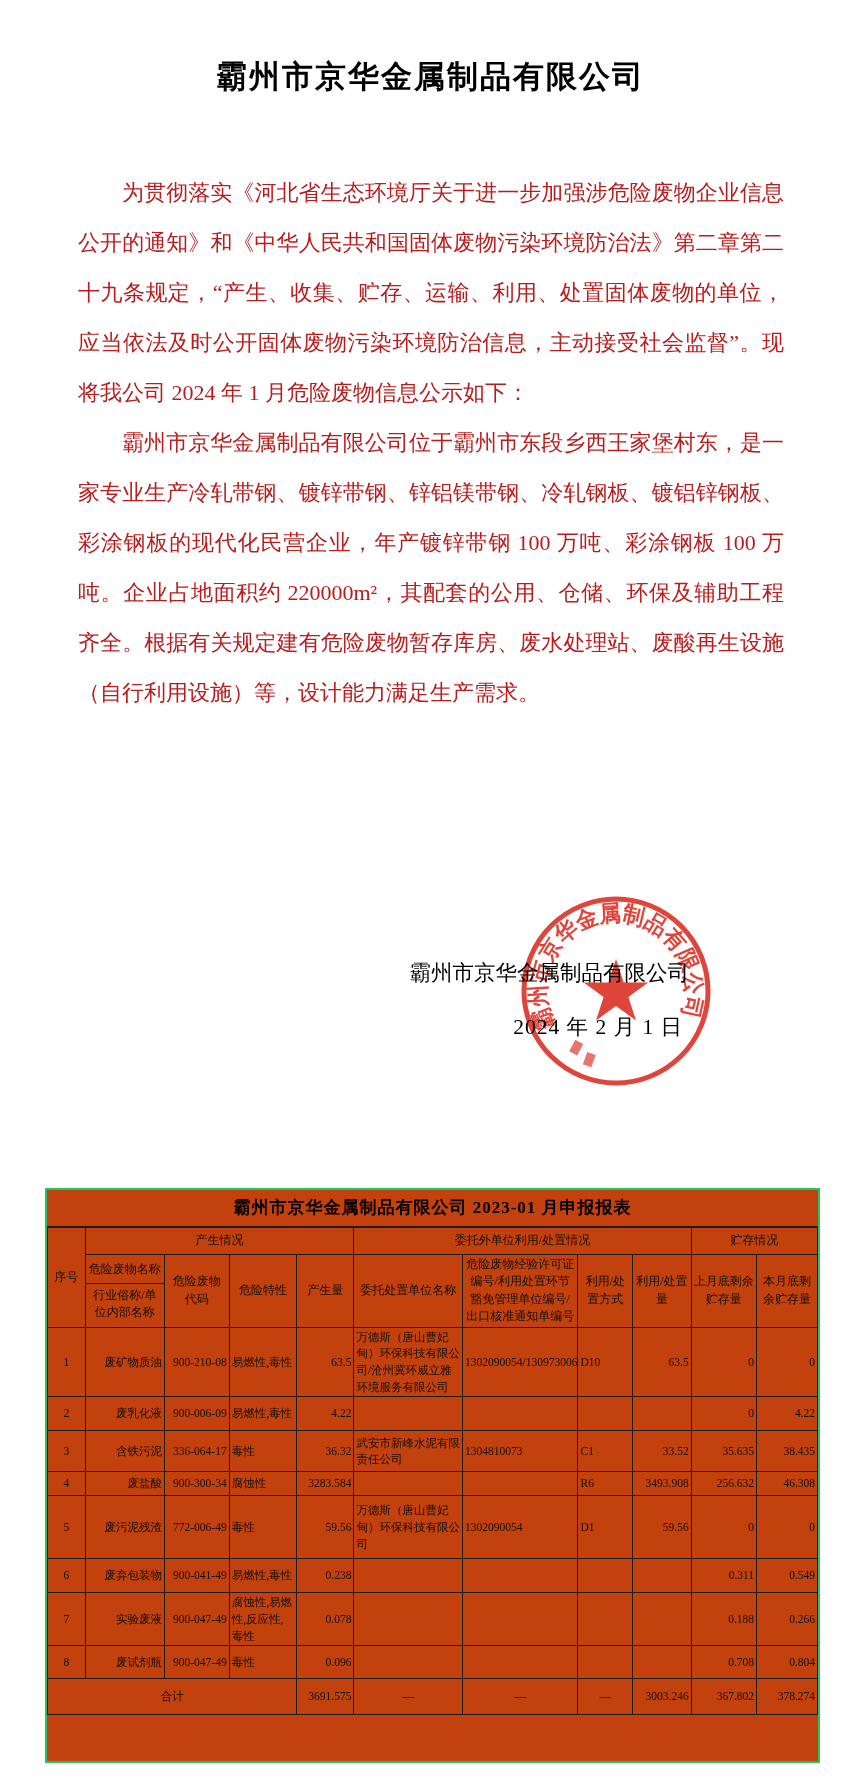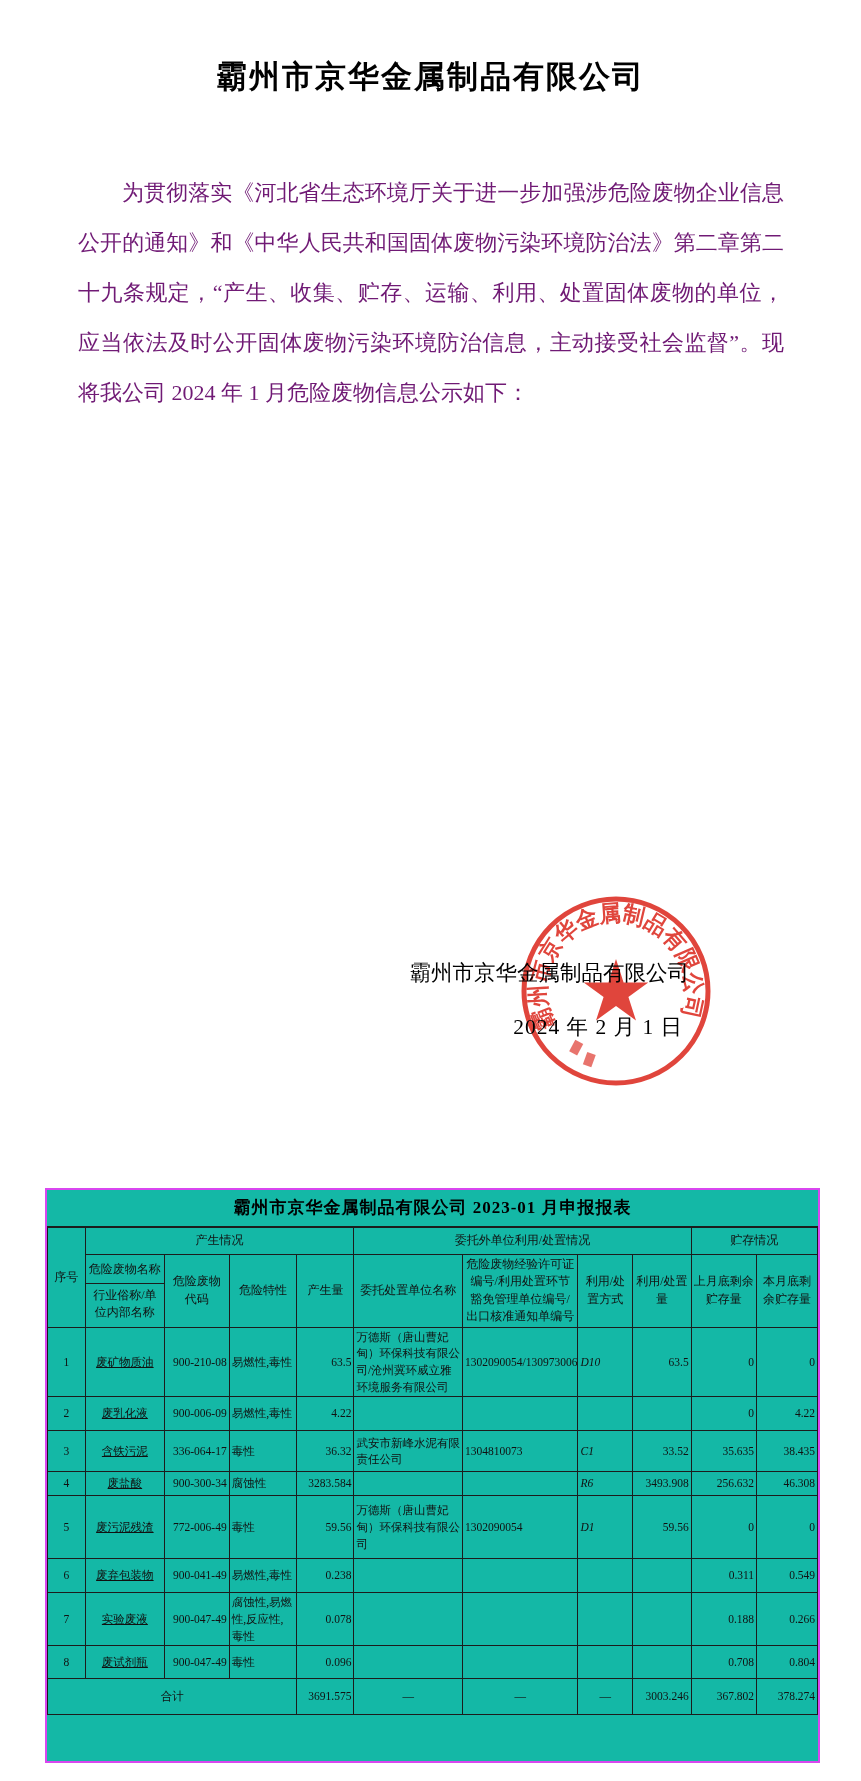--- a/index.html
+++ b/index.html
@@ -8,78 +8,79 @@
     font-family:"Liberation Serif","DejaVu Serif",serif;color:#111;
   }
   
   .doc-title{
     position:absolute;left:0;top:52px;width:100%;text-align:center;
     font-weight:bold;font-size:31px;line-height:50px;letter-spacing:2px;color:#000;
   }
   
   .body-text{
     position:absolute;left:78px;top:168px;width:706px;
-    font-size:22px;line-height:50px;text-align:justify;color:#701a75;
+    font-size:22px;line-height:50px;text-align:justify;color:#b91c1c;
   }
   .body-text p{margin:0;text-indent:2em;}
   
   .signature{
     position:absolute;right:172px;top:946px;text-align:right;
     font-size:21.5px;line-height:54px;color:#000;
   }
   .signature .sig-date{margin-right:6px;letter-spacing:1px;}
   
   .seal{position:absolute;left:518px;top:893px;mix-blend-mode:multiply;opacity:.92;}
   
   .report{
     position:absolute;left:45px;top:1188px;width:771px;
-    border:2px solid #d946ef;background:#14b8a6;
+    border:2px solid #22c55e;background:#c2410c;
     font-family:"Liberation Serif","DejaVu Serif",serif;
   }
   .report-title{
     height:36px;line-height:36px;text-align:center;font-size:17px;font-weight:bold;
     border-bottom:1px solid #1c1c1c;letter-spacing:1px;color:#000;
   }
   table.grid{width:100%;border-collapse:collapse;table-layout:fixed;}
   table.grid th,table.grid td{
     border:1px solid #1c1c1c;font-weight:normal;font-size:11.5px;color:#111;
     padding:1px 2px;overflow:hidden;vertical-align:middle;line-height:1.45;
   }
   table.grid th{text-align:center;font-size:12px;}
   th.lic-h{font-size:11px;line-height:1.5;}
   .name-split{display:flex;flex-direction:column;height:100%;justify-content:stretch;}
   .name-split .top{border-bottom:1px solid #1c1c1c;padding:4px 2px;display:flex;align-items:center;justify-content:center;}
   .name-split .bot{flex:1;padding:3px 2px;display:flex;align-items:center;justify-content:center;}
   
   .c-seq{text-align:center;}
-  .c-name{text-align:center;padding:2px 4px;text-decoration:underline;}
+  .c-name{text-align:right;padding:2px 4px;}
   .c-code{text-align:right;padding-left:7px;}
   .c-haz{text-align:left;padding:2px 4px;border-radius:18px;}
   .c-out{text-align:right;padding-right:7px;}
   .c-unit{text-align:left;padding:2px 5px;font-size:11px;}
   .c-lic{text-align:left;padding:2px 5px;font-size:11px;}
-  .c-met{text-align:left;padding-left:6px;font-style:italic;}
+  .c-met{text-align:left;padding-left:6px;}
   .c-amt{text-align:right;padding-right:7px;}
   .c-last{text-align:right;padding-right:9px;}
   .c-cur{text-align:right;padding-right:9px;}
   .t-label{text-align:center;}
   .t-dash{text-align:center;}
   .report-footpad{height:46px;}
 </style>
 </head>
 <body>
 
 <div class="page">
 
   <div class="doc-title">
     <div>霸州市京华金属制品有限公司</div>
   </div>
 
   <div class="body-text">
     <p>为贯彻落实《河北省生态环境厅关于进一步加强涉危险废物企业信息公开的通知》和《中华人民共和国固体废物污染环境防治法》第二章第二十九条规定，“产生、收集、贮存、运输、利用、处置固体废物的单位，应当依法及时公开固体废物污染环境防治信息，主动接受社会监督”。现将我公司 2024 年 1 月危险废物信息公示如下：</p>
+    <p>霸州市京华金属制品有限公司位于霸州市东段乡西王家堡村东，是一家专业生产冷轧带钢、镀锌带钢、锌铝镁带钢、冷轧钢板、镀铝锌钢板、彩涂钢板的现代化民营企业，年产镀锌带钢 100 万吨、彩涂钢板 100 万吨。企业占地面积约 220000m²，其配套的公用、仓储、环保及辅助工程齐全。根据有关规定建有危险废物暂存库房、废水处理站、废酸再生设施（自行利用设施）等，设计能力满足生产需求。</p>
   </div>
 
   <div class="signature">
     <div>霸州市京华金属制品有限公司</div>
     <div class="sig-date">2024 年 2 月 1 日</div>
   </div>
 
   <svg class="seal" width="196" height="196" viewBox="0 0 196 196">
     <circle cx="98" cy="98" r="92" fill="none" stroke="#de352b" stroke-width="5"></circle>
     <path id="sealArc" d="M 37.4 133 A 70 70 0 1 1 158.6 133" fill="none"></path>

